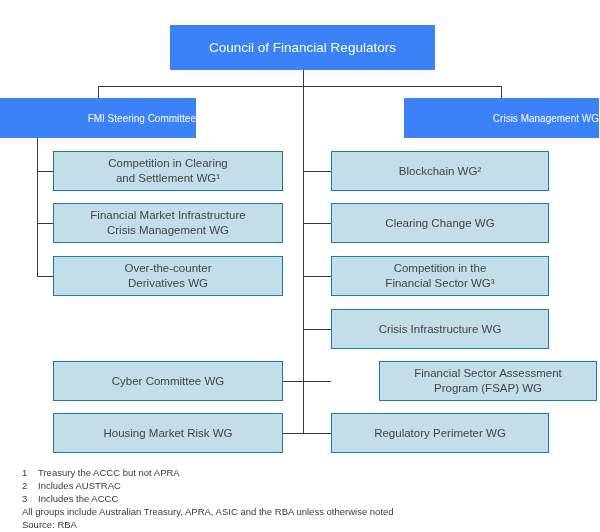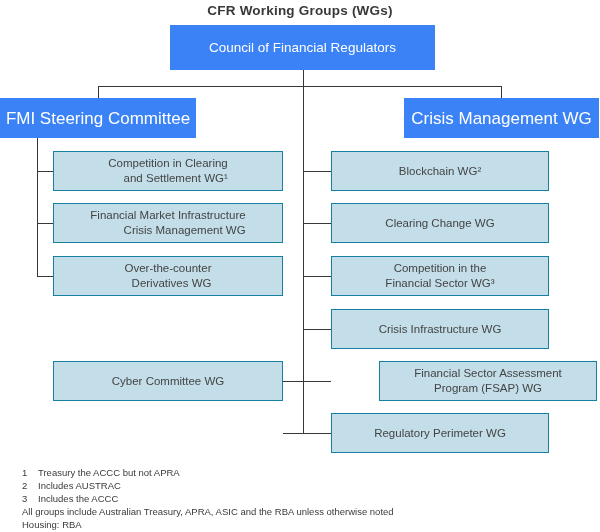--- a/index.html
+++ b/index.html
@@ -12,41 +12,40 @@
     font-size:13.5px;font-weight:bold;color:#383838;letter-spacing:0.2px;
   }
   .box{
     position:absolute;display:flex;align-items:center;justify-content:center;
     text-align:center;box-sizing:border-box;
   }
   .box .lbl{white-space:pre-line;line-height:15px;}
   .dark{background:#3b82f6;color:#ffffff;}
   .light{background:#c3dee9;border:1.5px solid #1680a0;color:#444444;font-size:11.5px;}
   .council{left:170px;top:25px;width:265px;height:45px;font-size:13.5px;}
-  .committee{font-size:17px;}
+  .committee{font-size:10px;justify-content:flex-end;}
   .fmi{left:0;top:98px;width:196px;height:40px;}
   .crisis{left:404px;top:98px;width:195px;height:40px;}
-  .lcol{left:53px;width:230px;height:40px;text-align:right;}
+  .lcol{left:53px;width:230px;height:40px;}
   .rcol{left:331px;width:218px;height:40px;}
   .lb1{top:151px;} .lb2{top:203px;} .lb3{top:256px;} .lb4{top:361px;} .lb5{top:413px;}
   .rb1{top:151px;} .rb2{top:203px;} .rb3{top:256px;} .rb4{top:309px;} .rb5{top:361px;margin-left:48px;} .rb6{top:413px;}
   .line{position:absolute;background:#383838;}
   .footnotes{
     position:absolute;left:22px;top:466px;width:560px;
     font-size:9.5px;color:#3a3a3a;line-height:13px;
   }
   .fn-row{display:flex;}
   .fn-num{width:16px;flex:0 0 16px;}
 </style>
 </head>
 <body>
 
 <div id="stage">
 
-  <div class="title">CFR Working Groups (WGs)</div>
 
   <div class="line" style="left:303px;top:70px;width:1px;height:363px;"></div>
   <div class="line" style="left:98px;top:86px;width:404px;height:1px;"></div>
   <div class="line" style="left:98px;top:86px;width:1px;height:12px;"></div>
   <div class="line" style="left:501px;top:86px;width:1px;height:12px;"></div>
   <div class="line" style="left:37px;top:138px;width:1px;height:139px;"></div>
   <div class="line" style="left:37px;top:171px;width:16px;height:1px;"></div>
   <div class="line" style="left:37px;top:223px;width:16px;height:1px;"></div>
   <div class="line" style="left:37px;top:276px;width:16px;height:1px;"></div>
   <div class="line" style="left:304px;top:171px;width:27px;height:1px;"></div>
@@ -74,20 +73,23 @@
     <span class="lbl">Financial Market Infrastructure
 Crisis Management WG</span>
   </div>
   <div class="box light lcol lb3">
     <span class="lbl">Over-the-counter
 Derivatives WG</span>
   </div>
   <div class="box light lcol lb4">
     <span class="lbl">Cyber Committee WG</span>
   </div>
+  <div class="box light lcol lb5">
+    <span class="lbl">Housing Market Risk WG</span>
+  </div>
 
   <div class="box light rcol rb1">
     <span class="lbl">Blockchain WG²</span>
   </div>
   <div class="box light rcol rb2">
     <span class="lbl">Clearing Change WG</span>
   </div>
   <div class="box light rcol rb3">
     <span class="lbl">Competition in the
 Financial Sector WG³</span>
@@ -110,16 +112,16 @@
     </div>
     <div class="fn-row">
       <span class="fn-num">2</span>
       <span>Includes AUSTRAC</span>
     </div>
     <div class="fn-row">
       <span class="fn-num">3</span>
       <span>Includes the ACCC</span>
     </div>
     <div>All groups include Australian Treasury, APRA, ASIC and the RBA unless otherwise noted</div>
-    <div>Housing: RBA</div>
+    <div>Source: RBA</div>
   </div>
 
 </div>
 
 </body></html>

